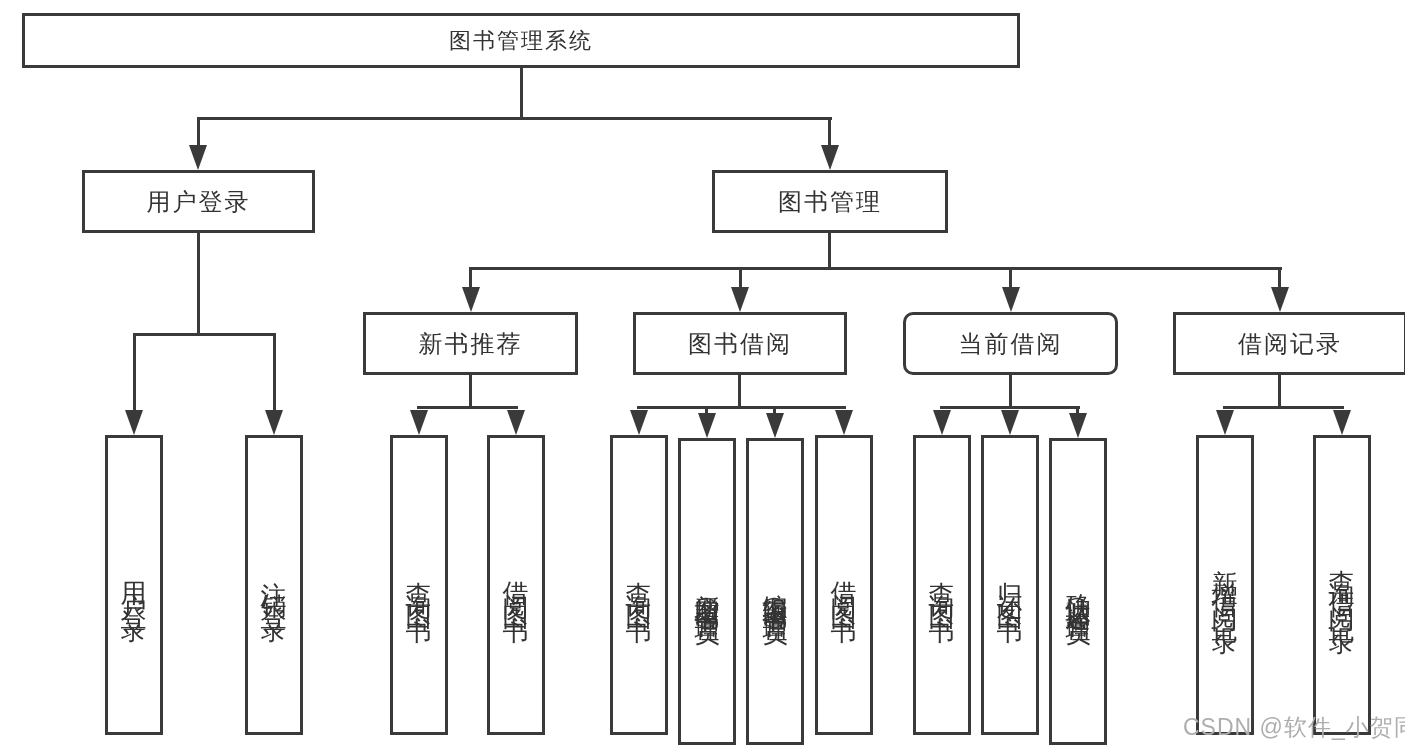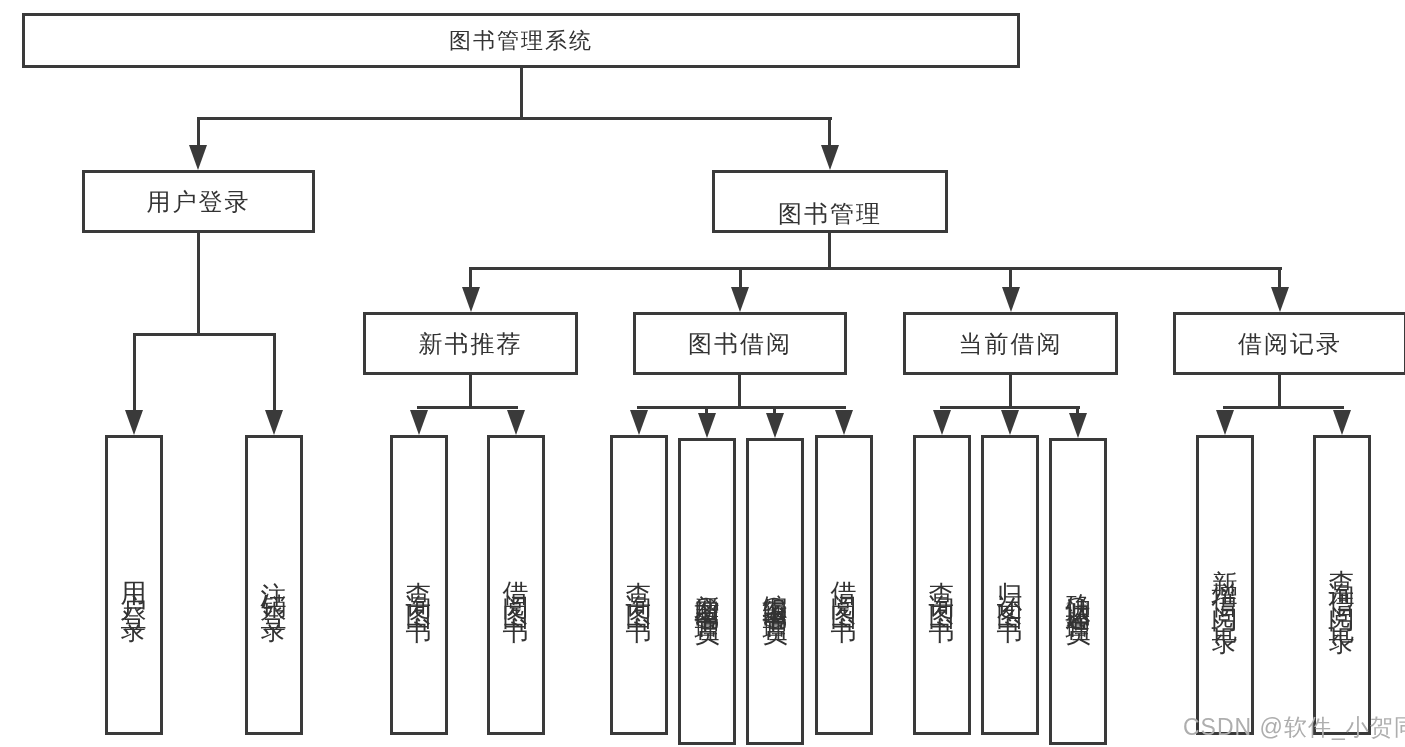--- a/index.html
+++ b/index.html
@@ -108,31 +108,31 @@
     <div class="arrow" style="left:1333px;top:410px;"></div>
   </div>
 
   <div class="node rootbox" style="left:22px;top:13px;width:998px;height:55px;">
     <span>图书管理系统</span>
   </div>
 
   <div class="node hbox" style="left:82px;top:170px;width:233px;height:63px;">
     <span>用户登录</span>
   </div>
-  <div class="node hbox" style="left:712px;top:170px;width:236px;height:63px;align-items:flex-end;">
+  <div class="node hbox" style="left:712px;top:170px;width:236px;height:63px;">
     <span>图书管理</span>
   </div>
 
   <div class="node hbox" style="left:363px;top:312px;width:215px;height:63px;">
     <span>新书推荐</span>
   </div>
   <div class="node hbox" style="left:633px;top:312px;width:214px;height:63px;">
     <span>图书借阅</span>
   </div>
-  <div class="node hbox" style="left:903px;top:312px;width:215px;height:63px;">
+  <div class="node hbox" style="left:903px;top:312px;width:215px;height:63px;border-radius:10px;">
     <span>当前借阅</span>
   </div>
   <div class="node hbox" style="left:1173px;top:312px;width:234px;height:63px;">
     <span>借阅记录</span>
   </div>
 
   <div class="node leaf" style="left:105px;top:435px;width:58px;height:300px;">
     <span class="vtext">用户登录</span>
   </div>
   <div class="node leaf" style="left:245px;top:435px;width:58px;height:300px;">

